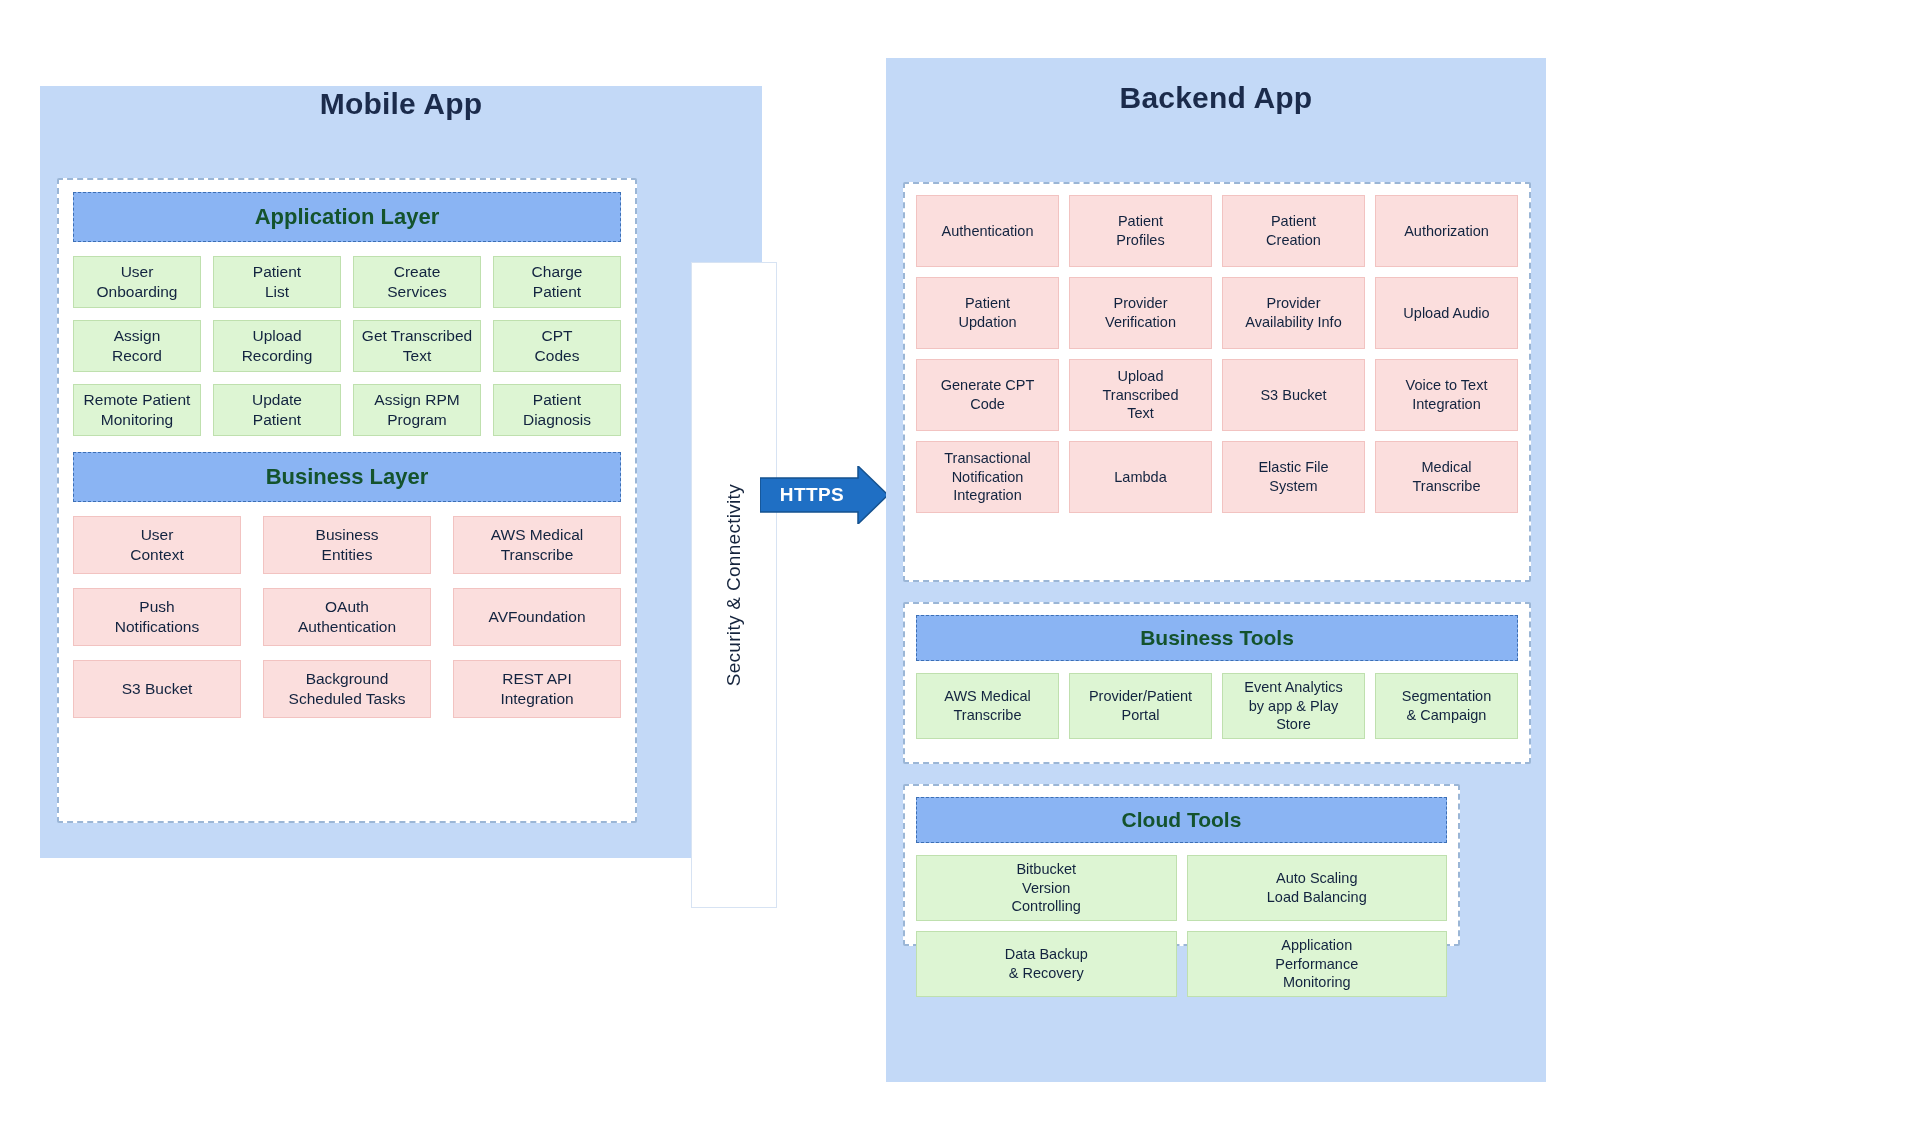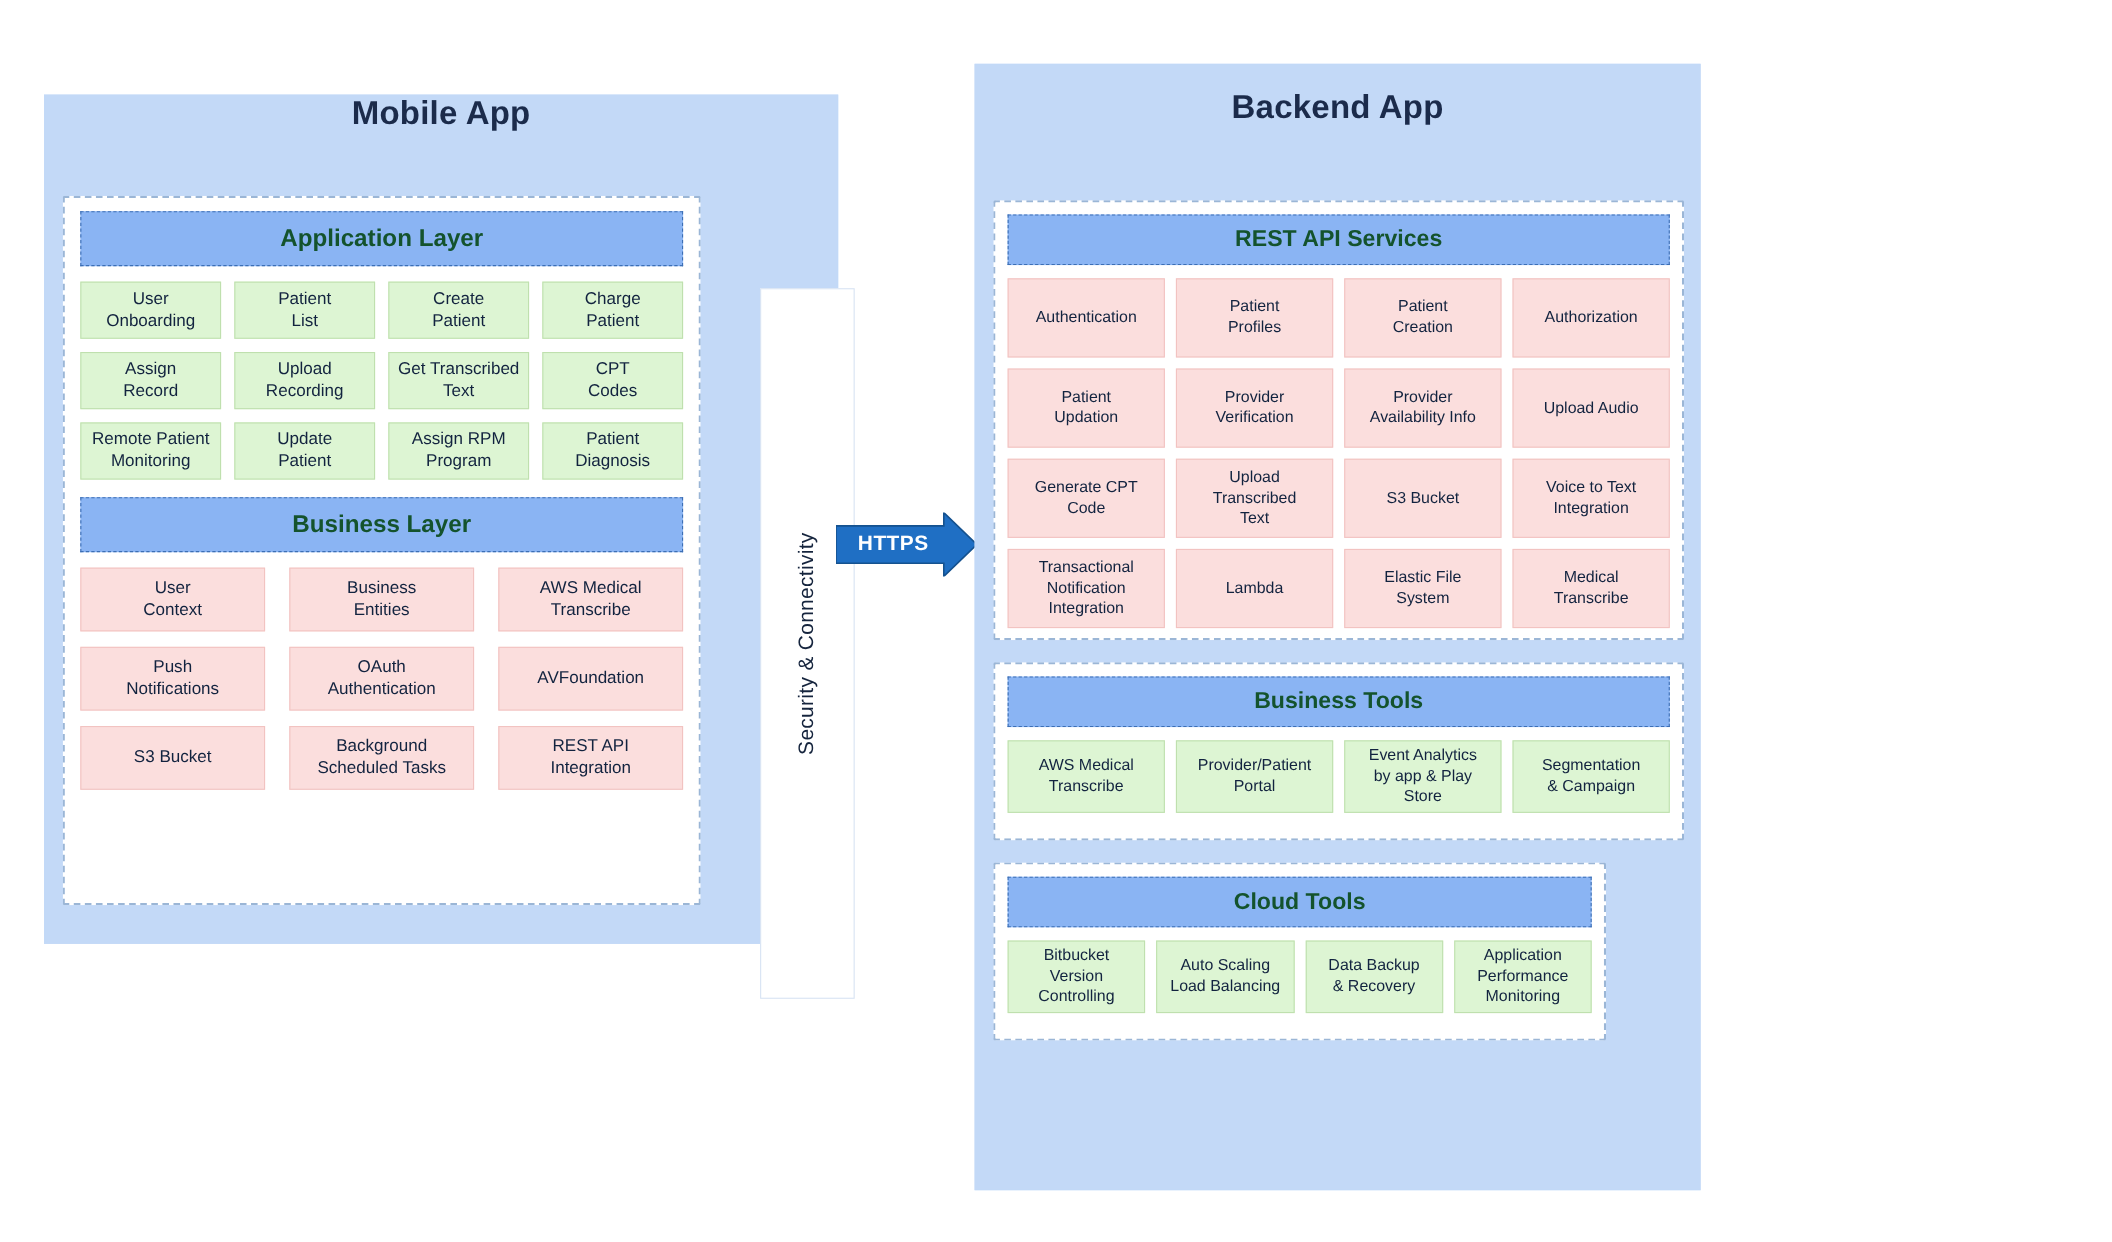--- a/index.html
+++ b/index.html
@@ -163,21 +163,21 @@
     grid-auto-rows: 66px;
     gap: 10px;
   }
 
   #cloud-tools-group {
     position: absolute;
     left: 16px; top: 725px;
     width: 557px; height: 162px;
   }
   #cloud-tools-grid {
-    grid-template-columns: repeat(4, 1fr);
+    grid-template-columns: repeat(2, 1fr);
     grid-auto-rows: 66px;
     gap: 10px;
   }
   #backend-app .group-header { font-size: 21px; padding: 10px 4px; margin-bottom: 12px; }
   #backend-app .cell { font-size: 14.5px; }
   #backend-app .dashed-group { padding: 11px; }
 </style>
 </head>
 <body>
 
@@ -189,21 +189,21 @@
     <div class="dashed-group" id="mobile-inner">
 
       <div class="group-header">Application Layer</div>
 
       <div class="grid" id="app-layer-grid">
         <div class="cell green">User
 Onboarding</div>
         <div class="cell green">Patient
 List</div>
         <div class="cell green">Create
-Patient</div>
+Services</div>
         <div class="cell green">Charge
 Patient</div>
         <div class="cell green">Assign
 Record</div>
         <div class="cell green">Upload
 Recording</div>
         <div class="cell green">Get Transcribed
 Text</div>
         <div class="cell green">CPT
 Codes</div>
@@ -248,21 +248,20 @@
     <svg width="128" height="58" viewBox="0 0 128 58">
       <polygon points="0,12 98,12 98,0 128,29 98,58 98,46 0,46" fill="#1f6fc4" stroke="#15528f" stroke-width="1.5"></polygon>
     </svg>
     <div id="https-label">HTTPS</div>
   </div>
 
   <div class="app-panel" id="backend-app">
     <div class="app-title">Backend App</div>
 
     <div class="dashed-group" id="rest-api-group">
-      <div class="group-header">REST API Services</div>
       <div class="grid" id="rest-api-grid">
         <div class="cell pink">Authentication</div>
         <div class="cell pink">Patient
 Profiles</div>
         <div class="cell pink">Patient
 Creation</div>
         <div class="cell pink">Authorization</div>
         <div class="cell pink">Patient
 Updation</div>
         <div class="cell pink">Provider

